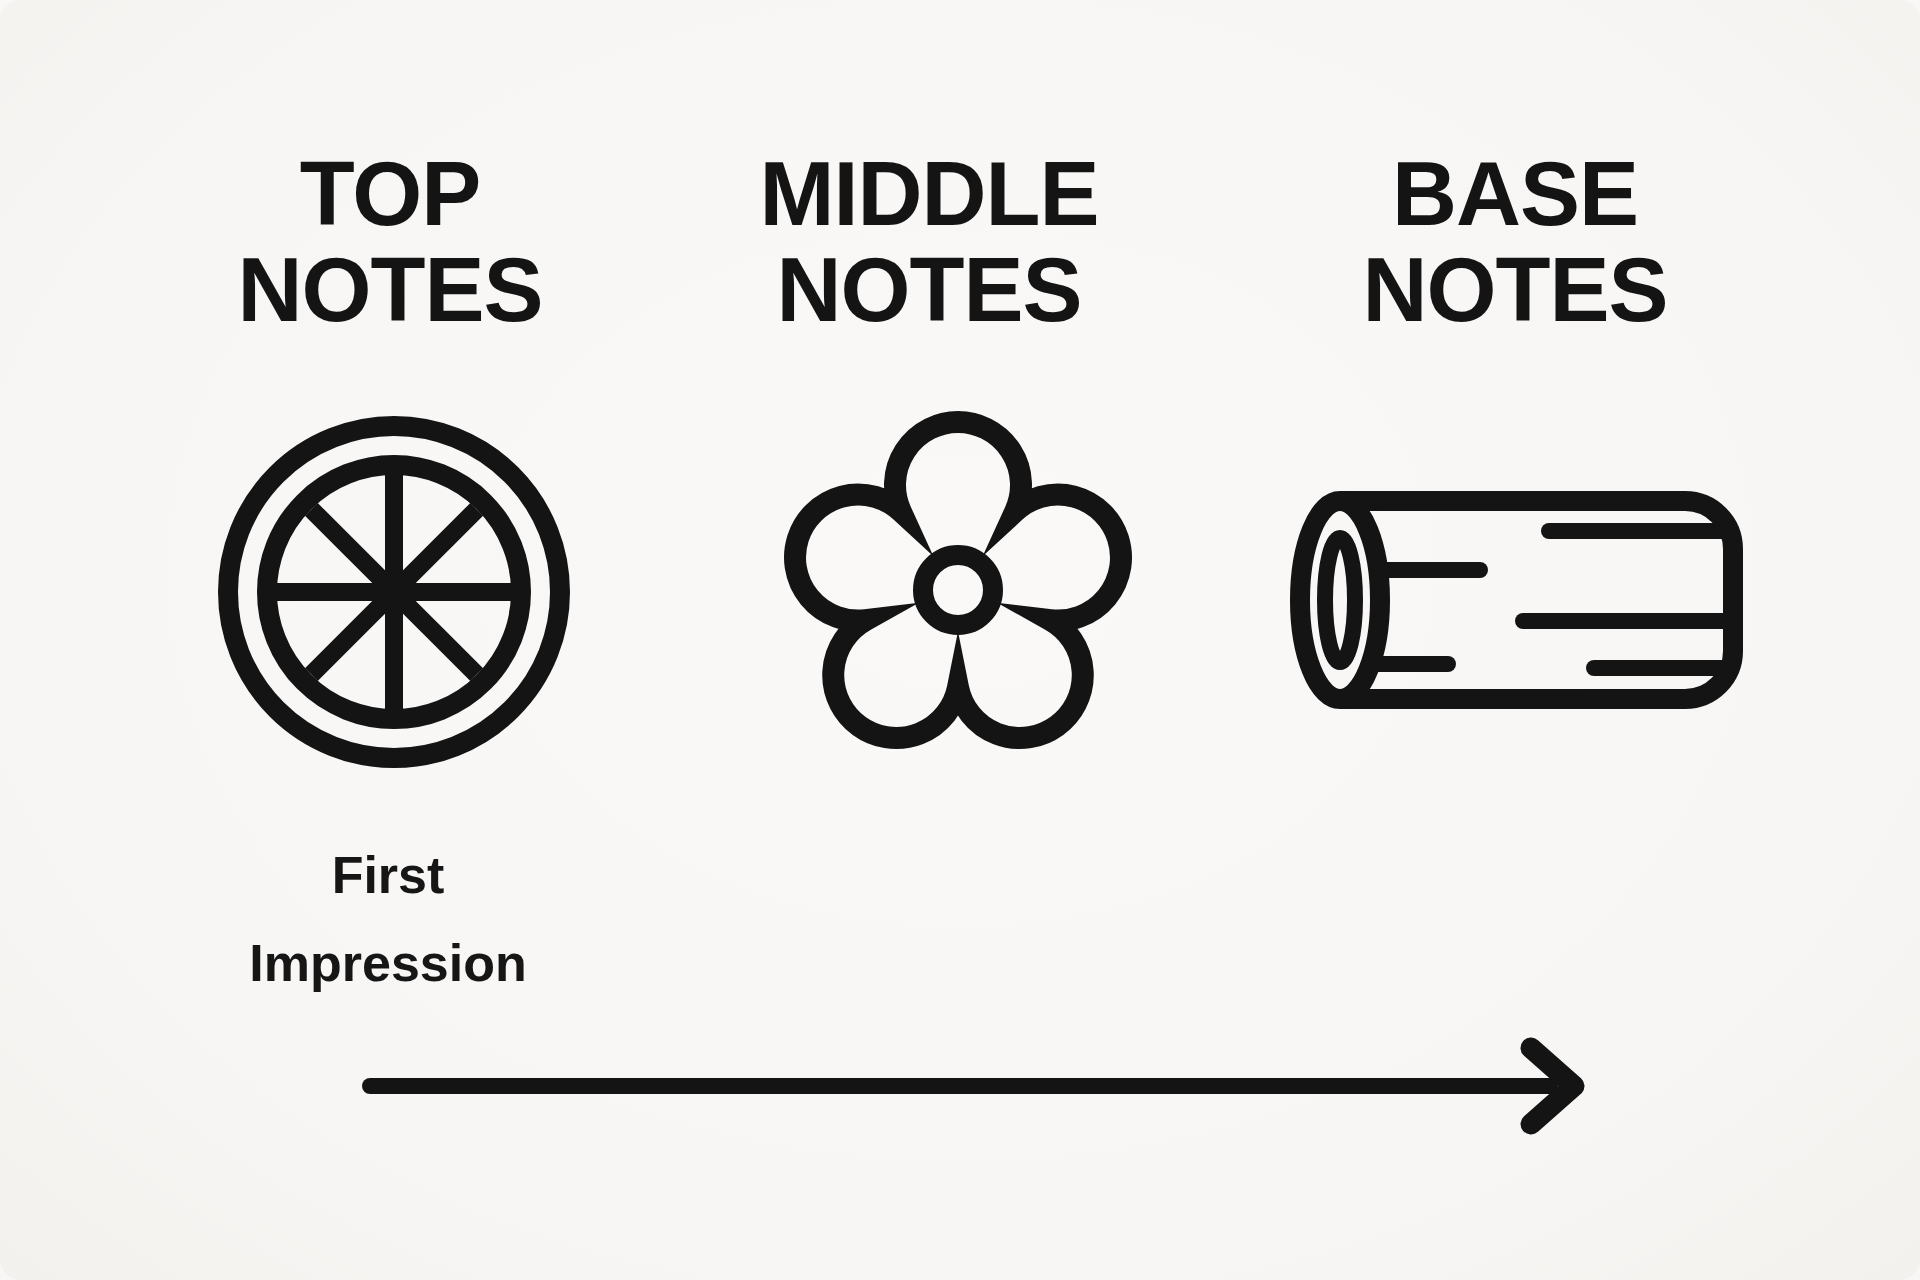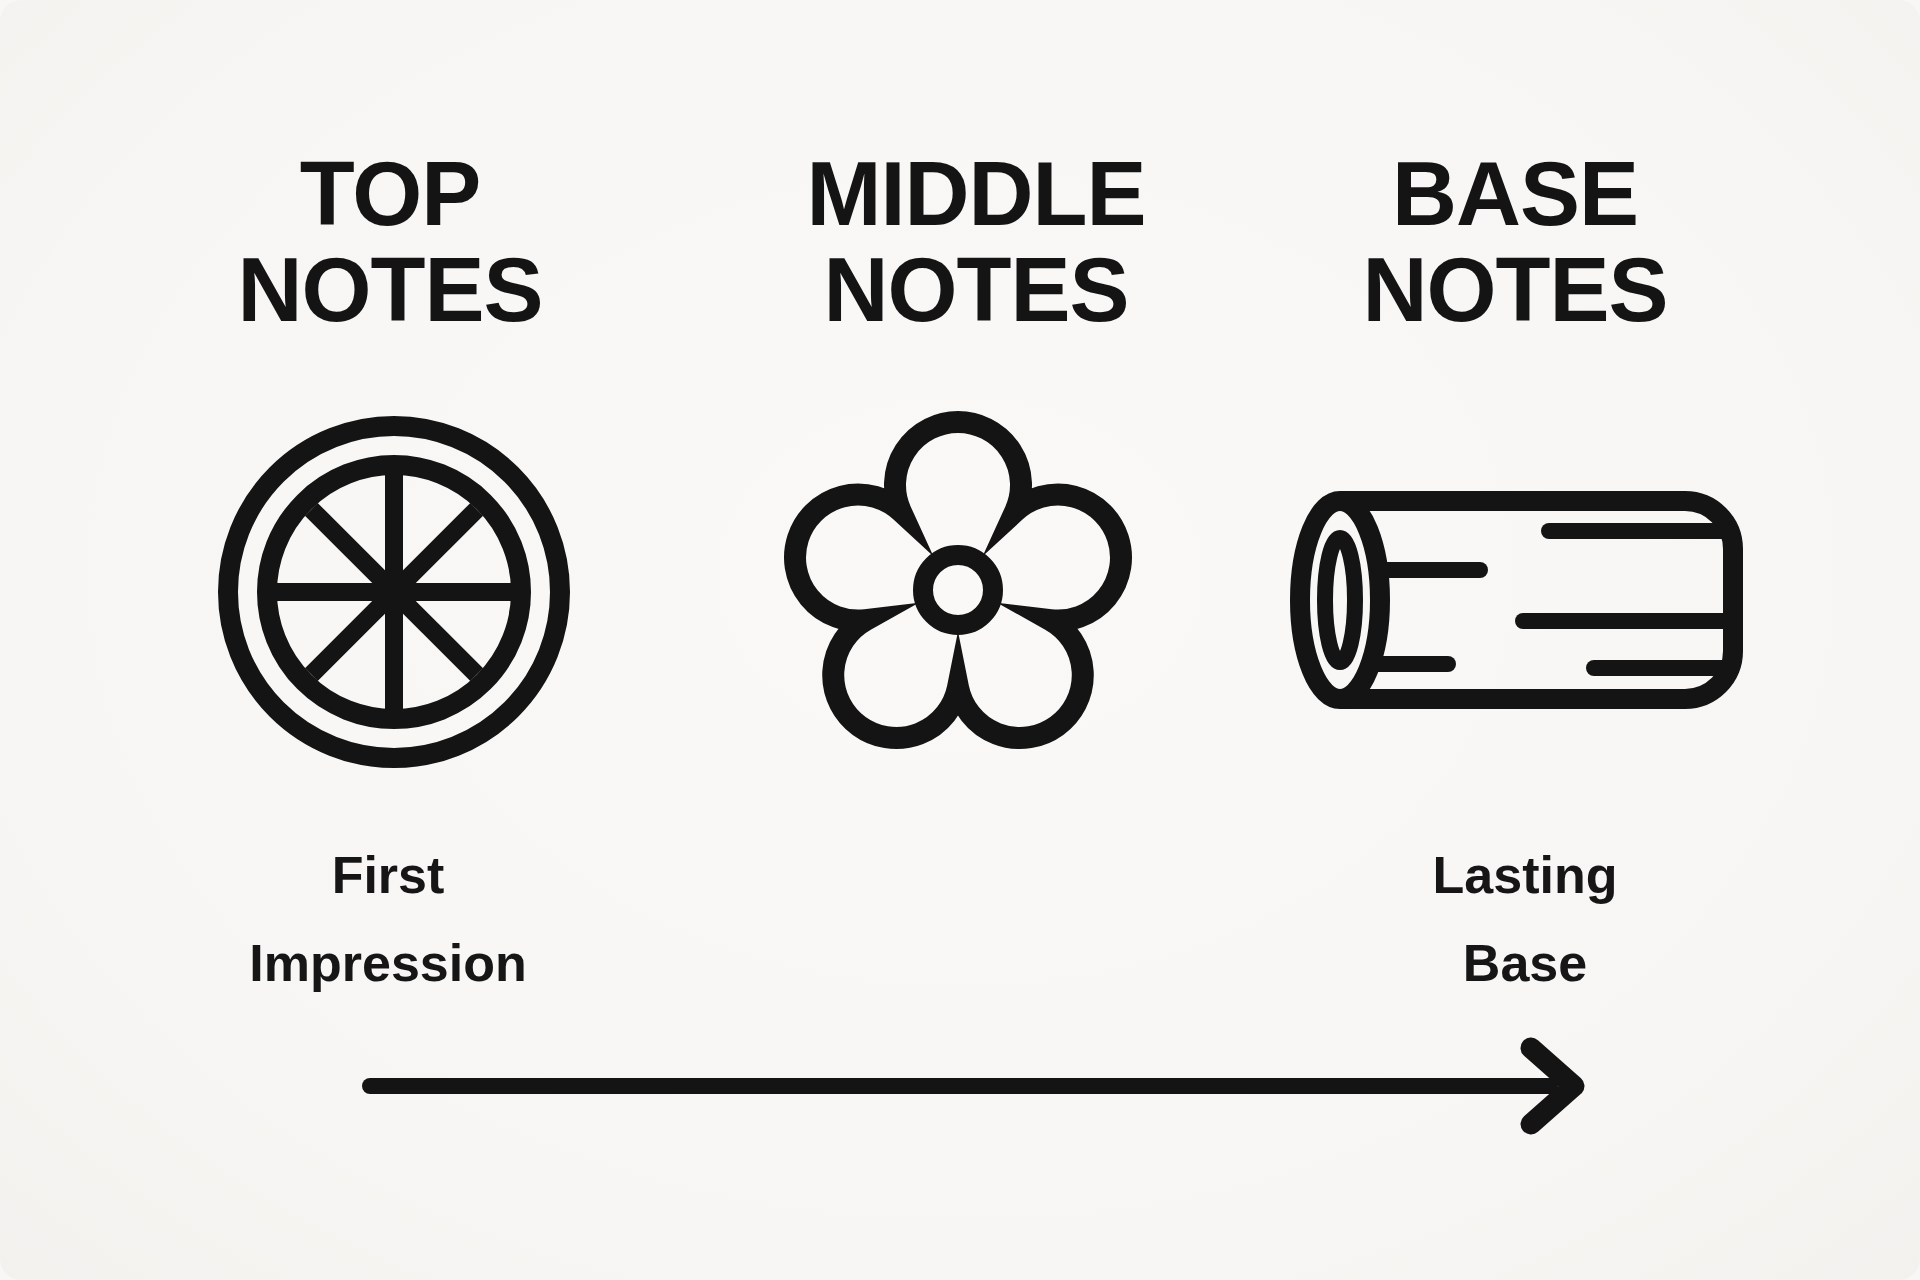--- a/index.html
+++ b/index.html
@@ -15,21 +15,21 @@
   }
   .heading{
     position:absolute;top:146px;width:520px;
     text-align:center;
     font-size:90px;line-height:96px;font-weight:700;
     letter-spacing:-1px;
     color:#141414;
     white-space:pre-line;
   }
   .heading.col-top{left:130px;}
-  .heading.col-middle{left:716px;}
+  .heading.col-middle{left:669px;}
   .heading.col-base{left:1255px;}
   .label{
     position:absolute;top:831px;width:560px;
     text-align:center;
     font-size:52px;line-height:88px;font-weight:700;
     color:#161616;
     white-space:pre-line;
   }
   .label.col-top{left:108px;}
   .label.col-middle{left:685px;}
@@ -89,16 +89,14 @@
     </g>
 
     <g stroke="#141414" fill="none" stroke-linecap="round" stroke-linejoin="round">
       <line x1="370" y1="1086" x2="1550" y2="1086" stroke-width="16"></line>
       <path d="M 1531 1048 L 1574 1086 L 1531 1124" stroke-width="21"></path>
     </g>
   </svg>
 
   <div class="label col-top">First
 Impression</div>
-  <div class="label col-base">Lasting
-Base</div>
 
 </div>
 
 </body></html>

